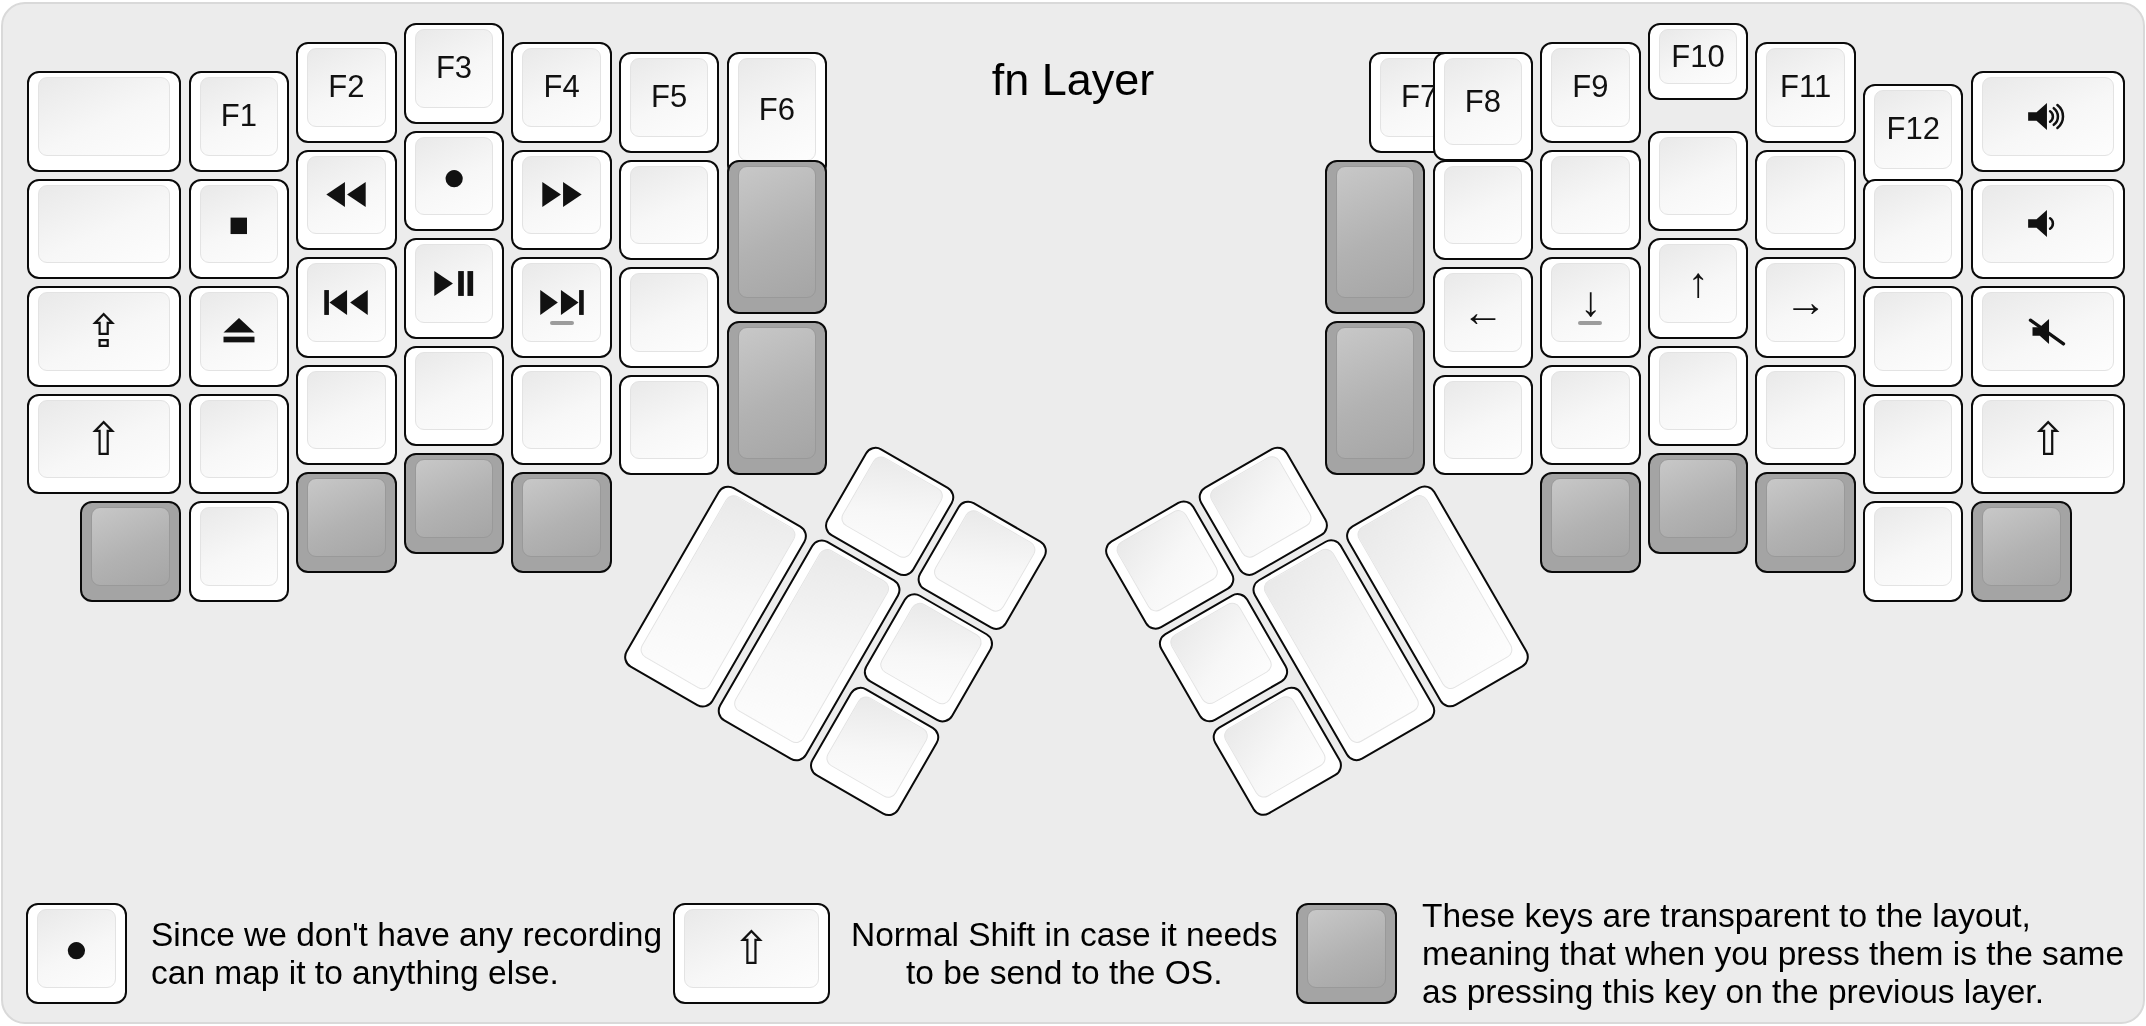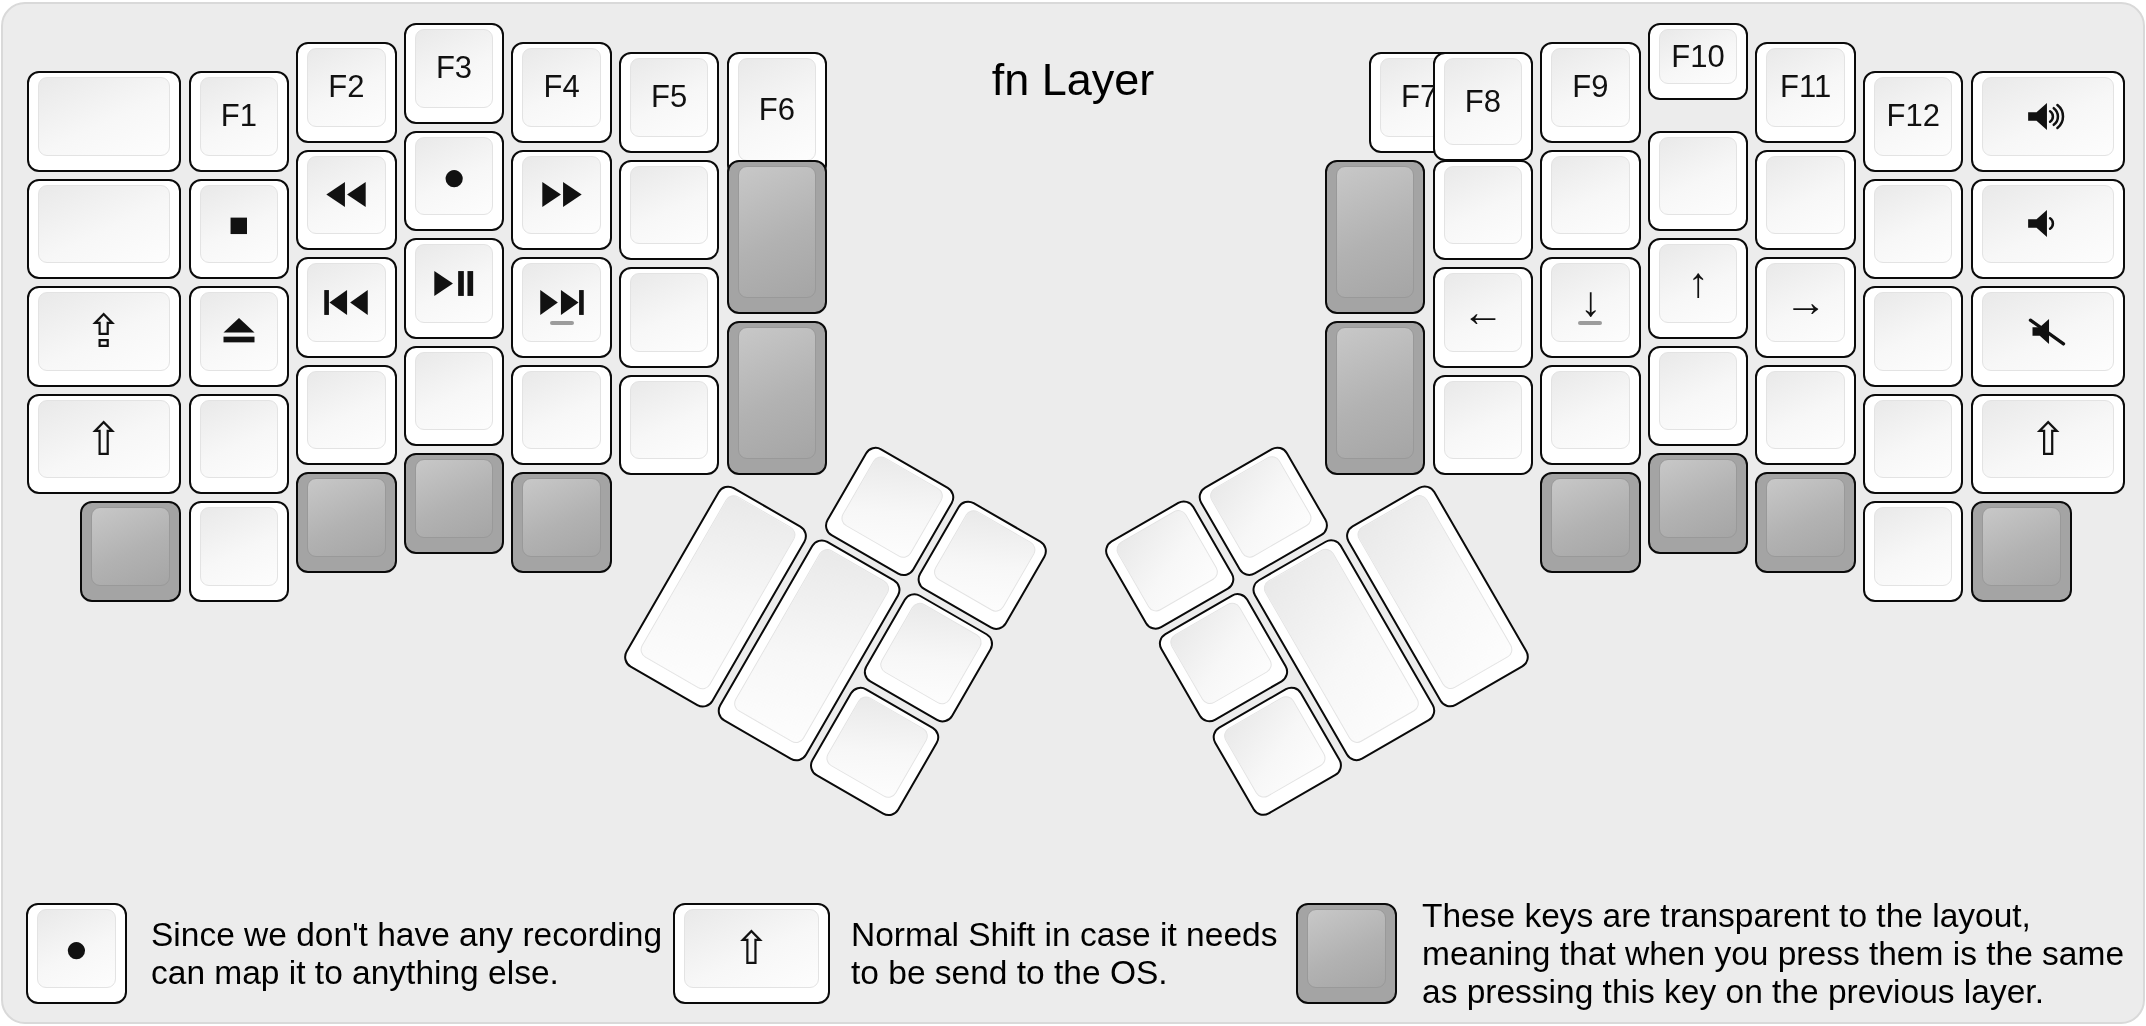--- a/index.html
+++ b/index.html
@@ -313,21 +313,21 @@
         <div class="top">
           <span class="g-arrow">→</span>
         </div>
       </div>
       <div class="key" style="left: 1752.3px; top: 360.8px; width: 100.6px; height: 100.6px;">
         <div class="top"></div>
       </div>
       <div class="key gray" style="left: 1752.3px; top: 468.4px; width: 100.6px; height: 100.6px;">
         <div class="top"></div>
       </div>
-      <div class="key" style="left: 1859.9px; top: 67px; width: 100.6px; height: 100.6px;">
+      <div class="key" style="left: 1859.9px; top: 80px; width: 100.6px; height: 100.6px;">
         <div class="top">
           <span class="klabel">F12</span>
         </div>
       </div>
       <div class="key" style="left: 1859.9px; top: 174.6px; width: 100.6px; height: 100.6px;">
         <div class="top"></div>
       </div>
       <div class="key" style="left: 1859.9px; top: 282.2px; width: 100.6px; height: 100.6px;">
         <div class="top"></div>
       </div>
@@ -386,21 +386,21 @@
       </div>
       <div class="legend-text" style="left: 148px; top: 899px;">
         <div>Since we don't have any recording</div>
         <div>can map it to anything else.</div>
       </div>
       <div class="key" style="left: 670px; top: 899px; width: 157px; height: 100.6px;">
         <div class="top">
           <span class="g-shift">⇧</span>
         </div>
       </div>
-      <div class="legend-text" style="left: 848px; top: 899px;">
+      <div class="legend-text" style="left: 848px; top: 899px; align-items: center;">
         <div>Normal Shift in case it needs</div>
         <div>to be send to the OS.</div>
       </div>
       <div class="key gray" style="left: 1293px; top: 899px; width: 100.6px; height: 100.6px;">
         <div class="top"></div>
       </div>
       <div class="legend-text" style="left: 1419px; top: 899px;">
         <div>These keys are transparent to the layout,</div>
         <div>meaning that when you press them is the same</div>
         <div>as pressing this key on the previous layer.</div>

